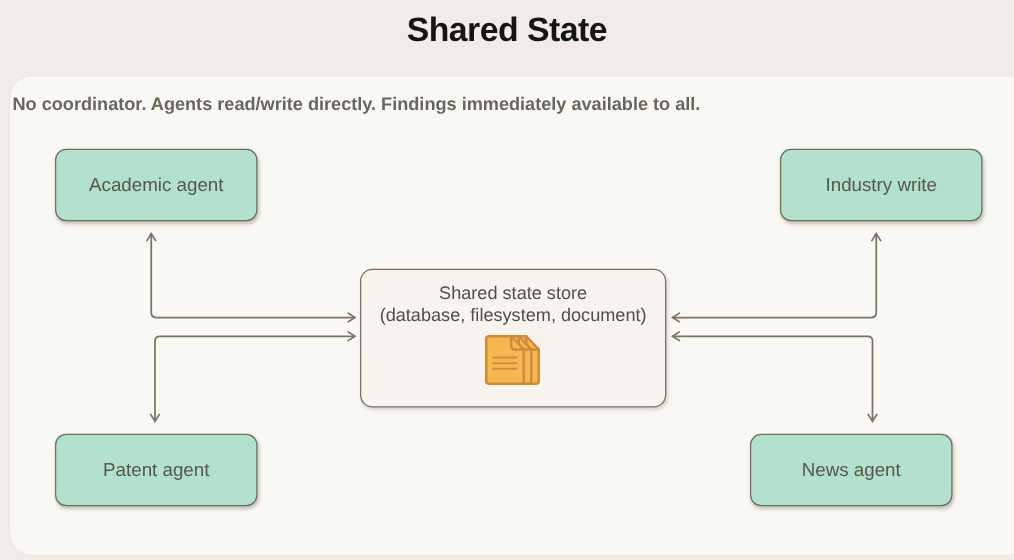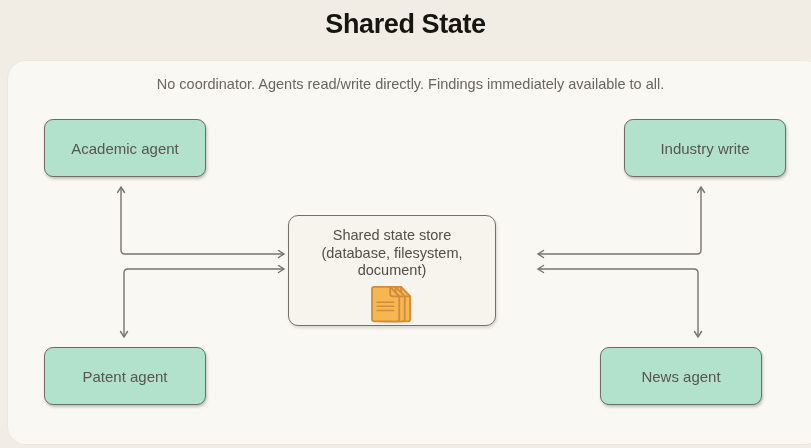--- a/index.html
+++ b/index.html
@@ -24,23 +24,23 @@
     position: absolute;
     left: 8px; top: 61px;
     width: 815px; height: 383px;
     background: #faf8f2;
     border-radius: 18px;
     box-shadow: 0 0 0 1px rgba(0,0,0,0.02);
   }
   .diagram-subtitle {
     position: absolute;
     top: 76px; left: 10px; right: 0;
-    text-align: center;
+    text-align: left;
     font-size: 14.5px;
-    font-weight: 400;
+    font-weight: 700;
     color: #67665f;
   }
   .agent {
     position: absolute;
     width: 162px; height: 58px;
     background: #b3e2cc;
     border: 1.5px solid #6f6e66;
     border-radius: 9px;
     box-sizing: border-box;
     display: flex;
@@ -51,21 +51,21 @@
     color: #57564f;
     box-shadow: 1px 2px 3px rgba(60,60,50,0.30);
   }
   .agent-academic { left: 44px;  top: 119px; }
   .agent-industry { left: 624px; top: 119px; }
   .agent-patent   { left: 44px;  top: 347px; }
   .agent-news     { left: 600px; top: 347px; }
   .store {
     position: absolute;
     left: 288px; top: 215px;
-    width: 208px; height: 111px;
+    width: 245px; height: 111px;
     background: #f7f4ed;
     border: 1.5px solid #71706a;
     border-radius: 10px;
     box-sizing: border-box;
     display: flex;
     flex-direction: column;
     align-items: center;
     padding-top: 11px;
     box-shadow: 1px 2px 3px rgba(60,60,50,0.18);
   }

